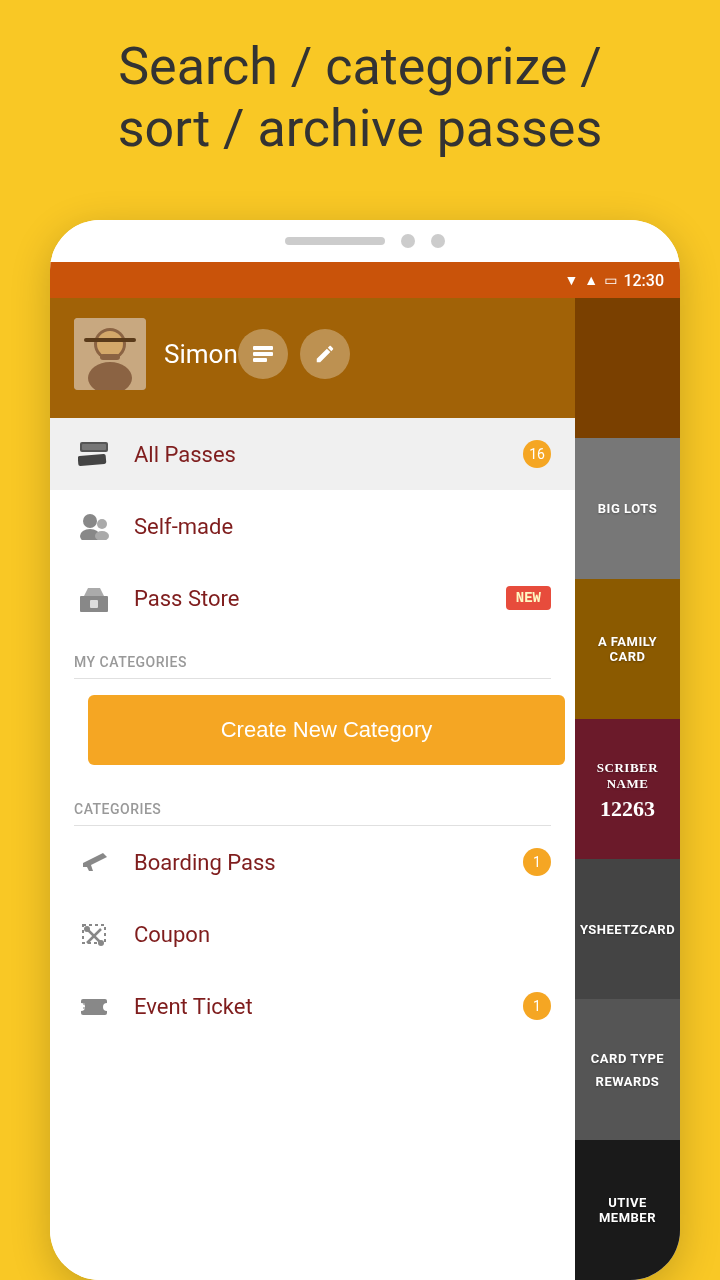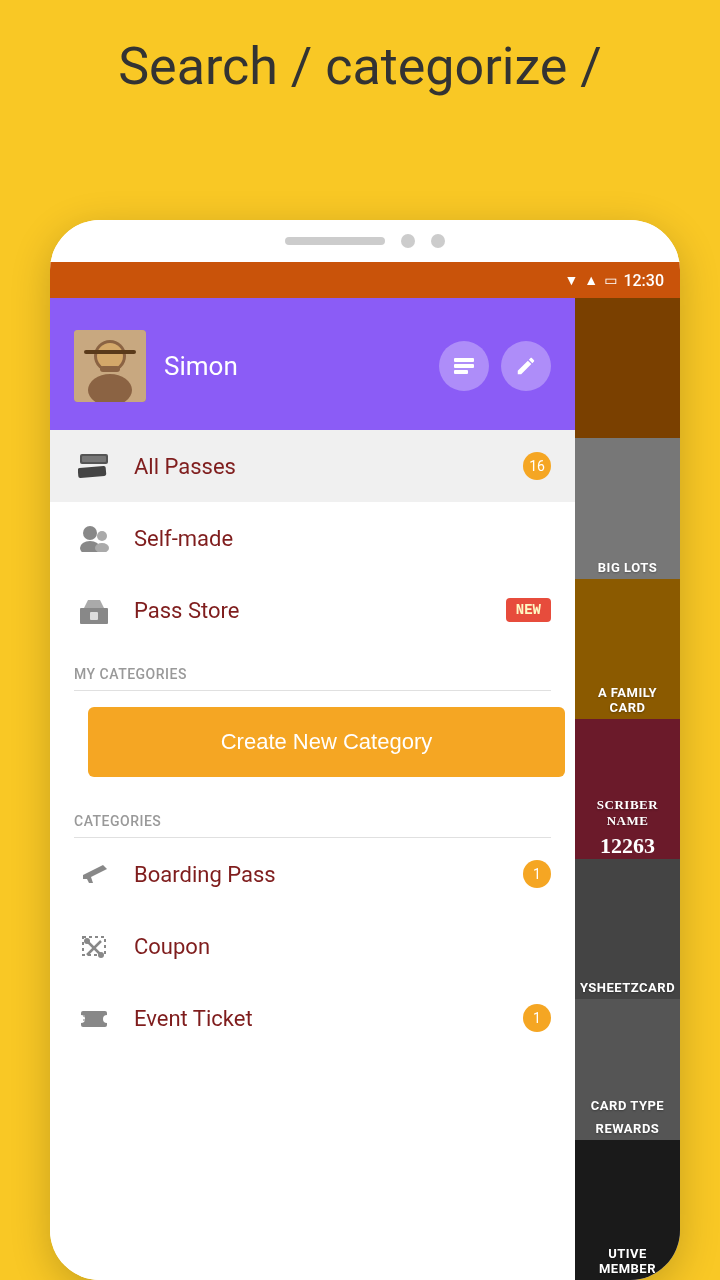--- a/index.html
+++ b/index.html
@@ -101,25 +101,24 @@
     .drawer {
       width: 525px;
       background: white;
       flex-shrink: 0;
       position: relative;
       z-index: 2;
     }
 
     
     .drawer-header {
-      background: #8b5cf6;
-      padding: 32px 24px 28px;
-      display: flex;
-      align-items: center;
-      justify-content: space-between;
+      background: #a16207;
+      padding: 20px 24px 28px;
+      display: flex;
+      align-items: center;
     }
     .user-info {
       display: flex;
       align-items: center;
       gap: 18px;
     }
     .avatar {
       width: 72px;
       height: 72px;
       border-radius: 4px;
@@ -242,21 +241,21 @@
       flex: 1;
       background: #888;
       display: flex;
       flex-direction: column;
       overflow: hidden;
     }
 
     .card-item {
       flex: 1;
       display: flex;
-      align-items: flex-end;
+      align-items: center;
       justify-content: center;
       position: relative;
       min-height: 80px;
     }
     .card-label {
       color: white;
       font-size: 13px;
       font-weight: bold;
       letter-spacing: 0.5px;
       text-align: center;
@@ -277,20 +276,21 @@
       font-size: 22px;
       font-weight: bold;
       color: white;
     }
   </style>
 </head>
 <body>
 
 <div class="promo-text">
   <span>Search / categorize /</span><br>
+  <span>sort / archive passes</span>
 </div>
 
 <div class="phone-frame">
 
   <div class="phone-top">
     <div class="phone-bar"></div>
     <div class="phone-dot"></div>
     <div class="phone-dot"></div>
   </div>
 

